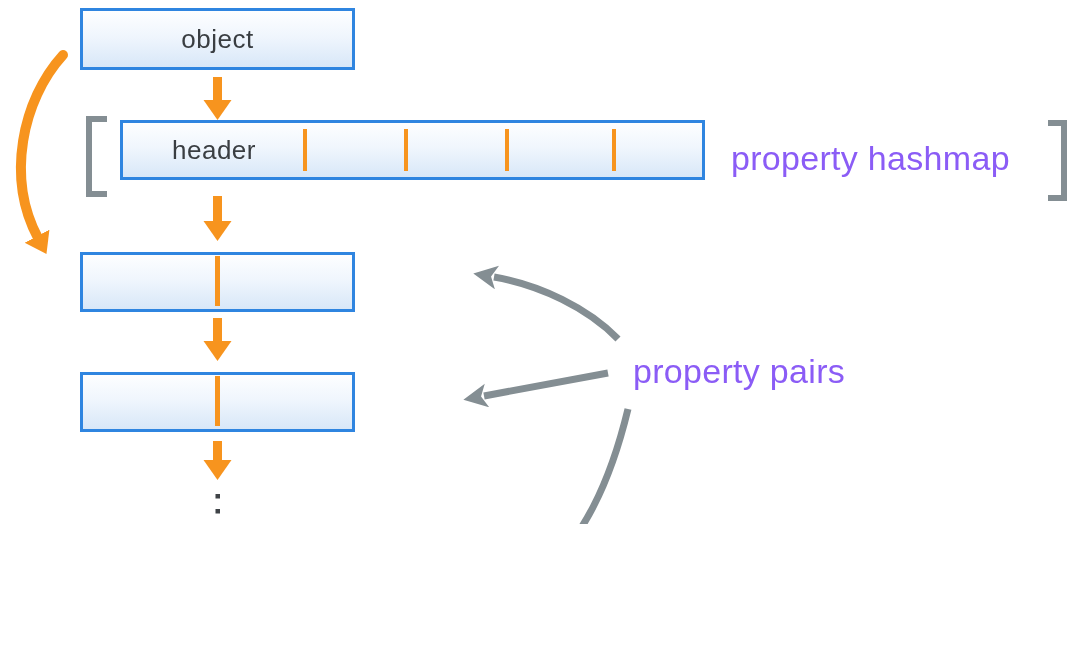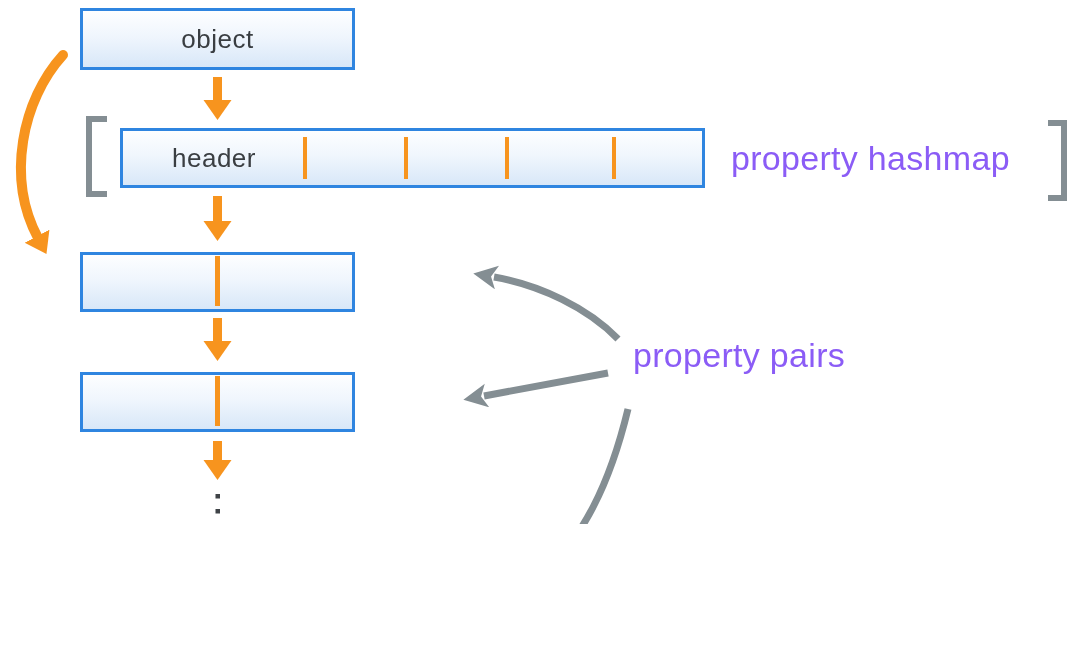--- a/index.html
+++ b/index.html
@@ -29,21 +29,21 @@
     display: flex;
     align-items: center;
     justify-content: center;
   }
   .node-label {
     font-size: 26px;
     color: #3A3E42;
     letter-spacing: 0.5px;
   }
   .node-object { left: 80px; top: 8px; width: 275px; height: 62px; }
-  .node-header { left: 120px; top: 128px; width: 585px; height: 60px; justify-content: flex-start; text-decoration: underline; }
+  .node-header { left: 120px; top: 120px; width: 585px; height: 60px; justify-content: flex-start; text-decoration: underline; }
   .node-header .node-label {
     position: absolute;
     left: 0; top: 0;
     width: 182px; height: 54px;
     display: flex; align-items: center; justify-content: center;
   }
   .vdivider {
     position: absolute;
     width: 4px;
     background: #F7941E;
@@ -65,21 +65,21 @@
     height: calc(100% - 4px);
   }
   .side-label {
     position: absolute;
     font-size: 34px;
     color: #8b5cf6;
     white-space: nowrap;
     letter-spacing: 0.3px;
   }
   .label-hashmap { left: 731px; top: 139px; }
-  .label-pairs  { left: 633px; top: 336px; }
+  .label-pairs  { left: 633px; top: 352px; }
 </style>
 </head>
 <body>
 
 <div class="canvas">
 
   <svg class="connector-layer" viewBox="0 0 1078 656" xmlns="http://www.w3.org/2000/svg">
     <defs>
       <marker id="oh" markerUnits="userSpaceOnUse" markerWidth="32" markerHeight="32" refX="2" refY="14" orient="auto">
         <path d="M0,0 L20,14 L0,28 Z" fill="#F7941E"></path>

